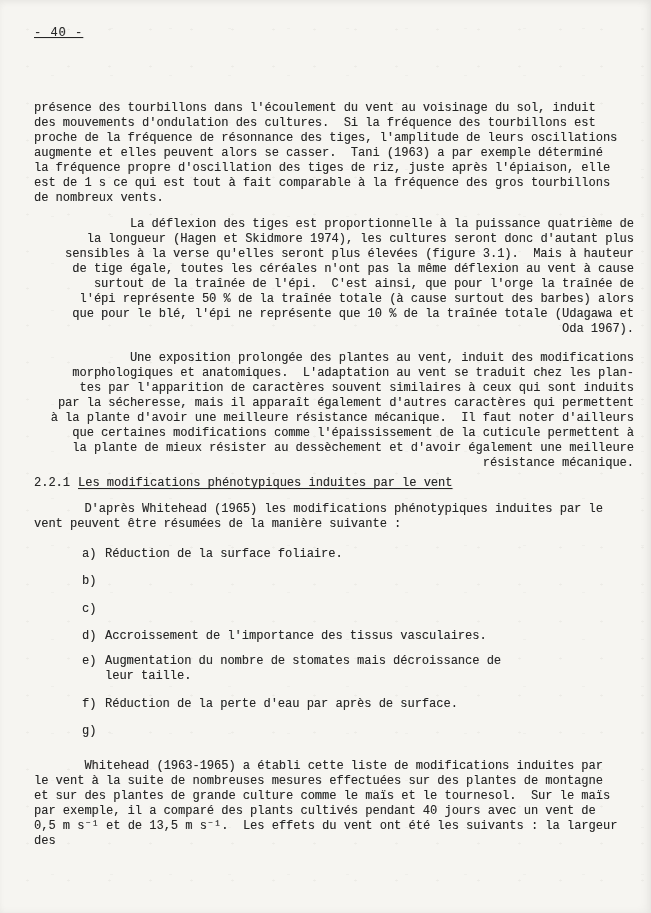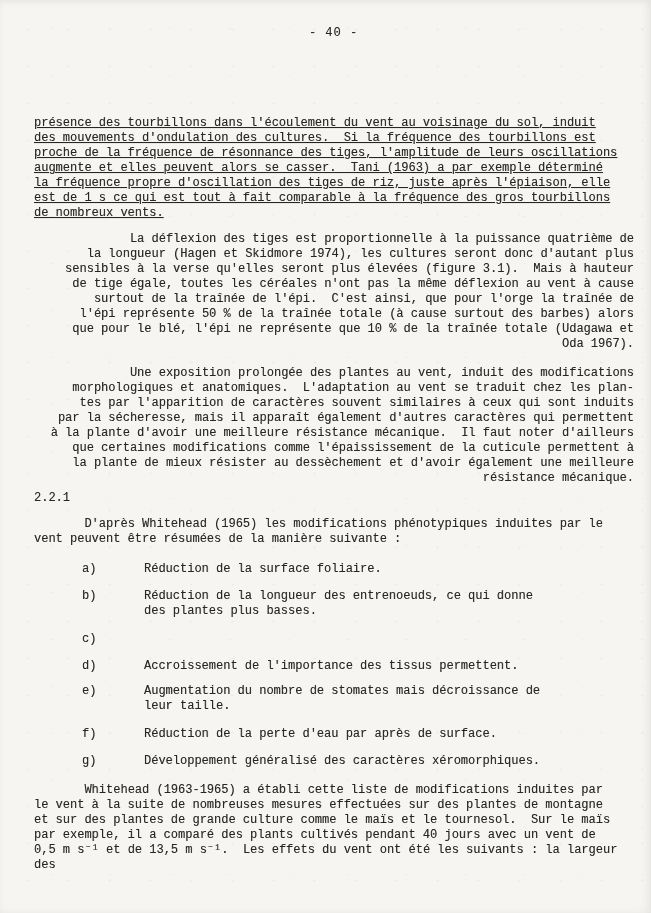--- a/index.html
+++ b/index.html
@@ -22,32 +22,33 @@
     background-position: 7px 11px, 23px 5px;
     box-shadow: inset -4px 0 8px rgba(0,0,0,0.05), inset 0 3px 6px rgba(0,0,0,0.03);
     overflow: hidden;
     font-family: "Liberation Mono", "DejaVu Sans Mono", monospace;
     font-size: 12px;
     line-height: 15px;
     color: #262626;
     text-shadow: 0.3px 0.2px 0 rgba(40,40,40,0.35);
   }
   .page-number {
-    text-align: center;
+    text-align: left;
     letter-spacing: 1px;
+    text-decoration: underline;
   }
   .para {
     white-space: pre-wrap;
     width: 600px;
   }
-  .para.p1 { margin-top: 75px; text-decoration: underline; }
+  .para.p1 { margin-top: 60px; }
   .para.p2 { margin-top: 11px; text-align: right; }
   .para.p3 { margin-top: 14px; text-align: right; }
   .para.p4 { margin-top: 11px; }
-  .para.p5 { margin-top: 14px; }
+  .para.p5 { margin-top: 20px; }
   .section-heading {
     display: flex;
     white-space: pre;
   }
   .section-heading.h22  { margin-top: 11px; }
   .section-heading.h221 { margin-top: 5px; }
   .sec-num {
     width: 44px;
     flex: 0 0 44px;
   }
@@ -62,21 +63,20 @@
   .list-item {
     display: flex;
     padding-left: 48px;
   }
   .list-item .letter {
     width: 23px;
     flex: 0 0 23px;
   }
   .list-item .item-text {
     white-space: pre-wrap;
-    margin-left: 39px;
   }
   .li-b { margin-top: 12px; }
   .li-c { margin-top: 13px; }
   .li-d { margin-top: 12px; }
   .li-e { margin-top: 10px; }
   .li-f { margin-top: 13px; }
   .li-g { margin-top: 12px; }
 </style>
 </head>
 <body>
@@ -107,54 +107,52 @@
 morphologiques et anatomiques.  L'adaptation au vent se traduit chez les plan-
 tes par l'apparition de caractères souvent similaires à ceux qui sont induits
 par la sécheresse, mais il apparaît également d'autres caractères qui permettent
 à la plante d'avoir une meilleure résistance mécanique.  Il faut noter d'ailleurs
 que certaines modifications comme l'épaississement de la cuticule permettent à
 la plante de mieux résister au dessèchement et d'avoir également une meilleure
 résistance mécanique.</div>
 
   <div class="section-heading h221">
     <span class="sec-num">2.2.1</span>
+    <span class="sec-title">Les modifications phénotypiques induites par le vent</span>
   </div>
 
   <div class="para p4">       D'après Whitehead (1965) les modifications phénotypiques induites par le
 vent peuvent être résumées de la manière suivante :</div>
 
   <div class="mod-list">
     <div class="list-item li-a">
       <span class="letter">a)</span>
       <span class="item-text">Réduction de la surface foliaire.</span>
     </div>
     <div class="list-item li-b">
       <span class="letter">b)</span>
-      <span class="item-text">Réduction de la longueur des entrenoeuds, ce qui donne
-des plantes plus basses.</span>
     </div>
     <div class="list-item li-c">
       <span class="letter">c)</span>
     </div>
     <div class="list-item li-d">
       <span class="letter">d)</span>
-      <span class="item-text">Accroissement de l'importance des tissus permettent.</span>
+      <span class="item-text">Accroissement de l'importance des tissus vasculaires.</span>
     </div>
     <div class="list-item li-e">
       <span class="letter">e)</span>
       <span class="item-text">Augmentation du nombre de stomates mais décroissance de
 leur taille.</span>
     </div>
     <div class="list-item li-f">
       <span class="letter">f)</span>
       <span class="item-text">Réduction de la perte d'eau par après de surface.</span>
     </div>
     <div class="list-item li-g">
       <span class="letter">g)</span>
-      <span class="item-text">Développement généralisé des caractères xéromorphiques.</span>
     </div>
   </div>
 
   <div class="para p5">       Whitehead (1963-1965) a établi cette liste de modifications induites par
 le vent à la suite de nombreuses mesures effectuées sur des plantes de montagne
 et sur des plantes de grande culture comme le maïs et le tournesol.  Sur le maïs
 par exemple, il a comparé des plants cultivés pendant 40 jours avec un vent de
 0,5 m s⁻¹ et de 13,5 m s⁻¹.  Les effets du vent ont été les suivants : la largeur des</div>
 
 </div>

